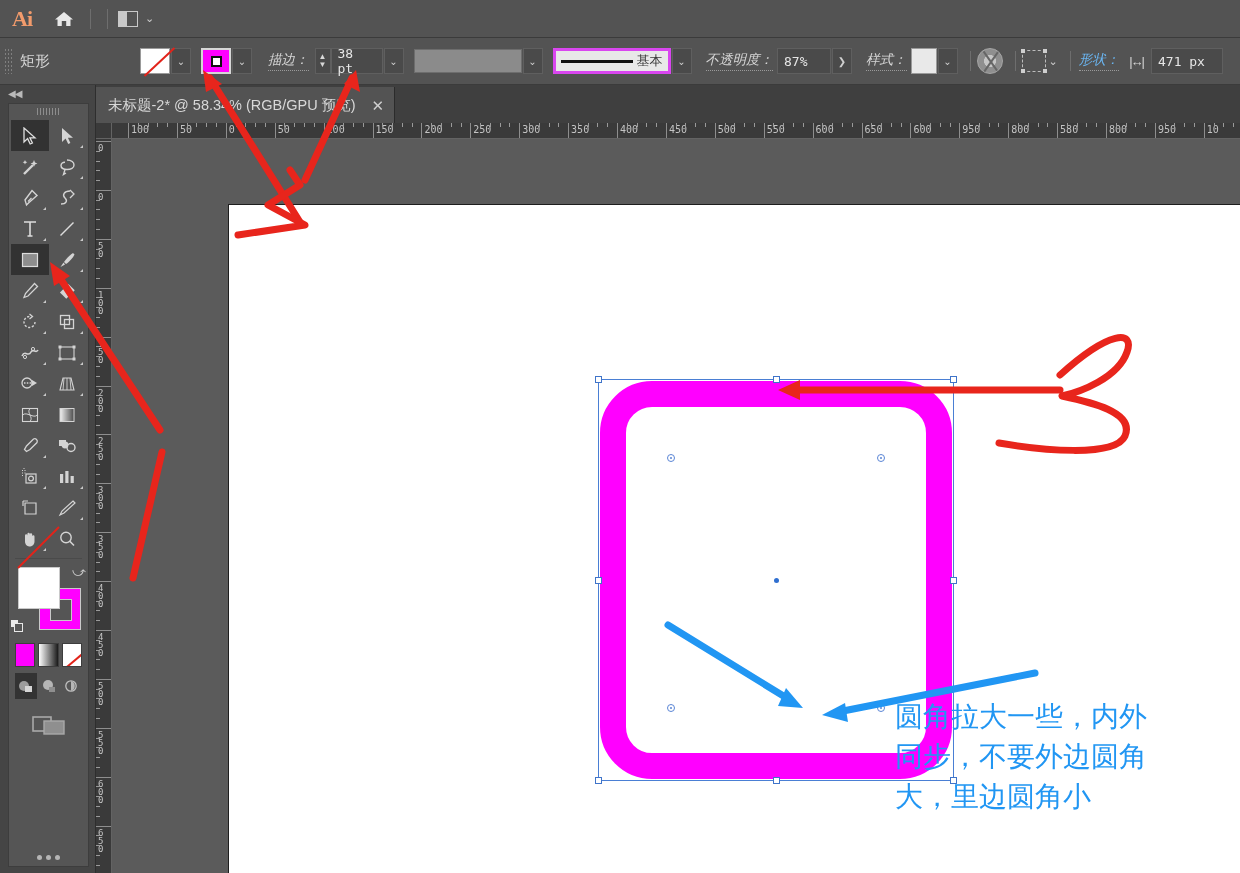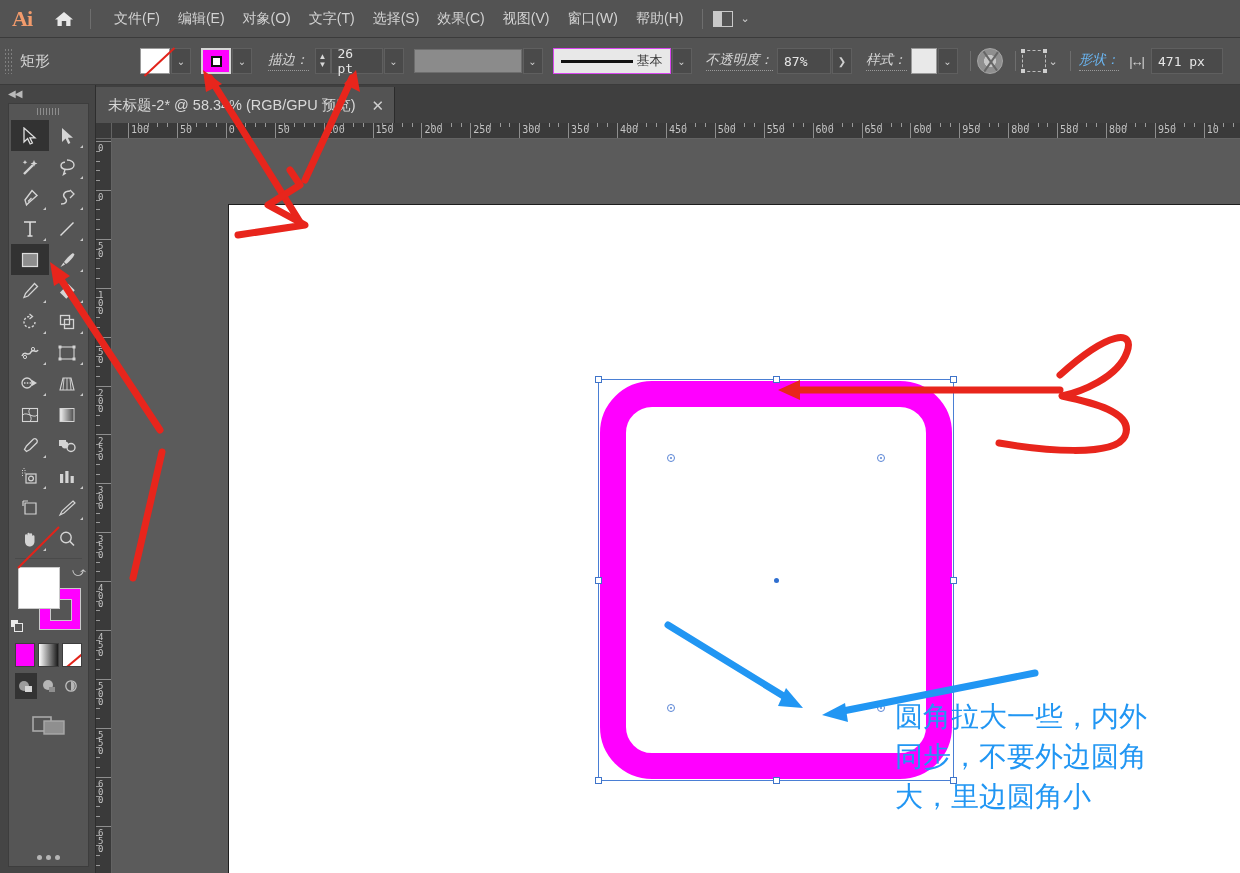--- a/index.html
+++ b/index.html
@@ -80,21 +80,21 @@
     display: flex; flex-direction: column; align-items: center; justify-content: center;
     color: #d8d8d8; font-size: 8px; line-height: 8px;
   }
   .field {
     height: 26px; background: #4a4a4a; border: 1px solid #5f5f5f; color: #e6e6e6;
     font-size: 13px; display: flex; align-items: center; padding: 0 6px;
     font-family: "DejaVu Sans Mono", monospace;
   }
   .wide-empty { width: 108px; height: 24px; background: #8b8b8b; border: 1px solid #6d6d6d; }
   .profile-box {
-    width: 118px; height: 26px; background: #e8e8e8; border: 1px solid #d946ef;
+    width: 118px; height: 26px; background: #e8e8e8; border: 3px solid #d946ef;
     display: flex; align-items: center; justify-content: center; gap: 4px; padding: 0 4px;
   }
   .profile-line { width: 72px; height: 3px; background: #111; }
   .profile-txt { color: #3a3a3a; font-size: 13px; }
   .style-box {
     width: 26px; height: 26px; background: #e9e9e9; border: 1px solid #9a9a9a;
   }
   .round-icon {
     width: 26px; height: 26px; border-radius: 50%;
     background: radial-gradient(circle at 50% 50%, #c6c6c6 0 35%, #8f8f8f 36% 100%);
@@ -280,31 +280,20 @@
 <div id="app">
 
   <div class="menubar">
     <div class="ai-logo">Ai</div>
     <div class="home-btn">
       <svg width="20" height="18" viewBox="0 0 20 18">
         <path d="M10 2 L19 9.5 L16.5 9.5 L16.5 16 L12.2 16 L12.2 11 L7.8 11 L7.8 16 L3.5 16 L3.5 9.5 L1 9.5 Z" fill="#e8e8e8"></path>
       </svg>
     </div>
     <div class="vsep"></div>
-    <div class="menu-items">
-      <div class="menu-item">文件(F)</div>
-      <div class="menu-item">编辑(E)</div>
-      <div class="menu-item">对象(O)</div>
-      <div class="menu-item">文字(T)</div>
-      <div class="menu-item">选择(S)</div>
-      <div class="menu-item">效果(C)</div>
-      <div class="menu-item">视图(V)</div>
-      <div class="menu-item">窗口(W)</div>
-      <div class="menu-item">帮助(H)</div>
-    </div>
     <div class="vsep" style="margin-left:10px;"></div>
     <div style="display:flex;align-items:center;gap:7px;margin-left:4px;">
       <span class="ws-icon">
           <i></i>
           <i></i>
           <i></i>
         </span>
       <span class="caret">⌄</span>
     </div>
   </div>
@@ -323,21 +312,21 @@
         </div>
       <div class="dd-btn">⌄</div>
     </div>
 
     <div class="cb-label-s dotted" style="margin-left:14px;">描边：</div>
     <div style="display:flex;align-items:center;margin-left:6px;">
       <div class="stepper">
         <span>▲</span>
         <span>▼</span>
       </div>
-      <div class="field" style="width:52px;">26 pt</div>
+      <div class="field" style="width:52px;">38 pt</div>
       <div class="dd-btn">⌄</div>
     </div>
 
     <div style="display:flex;align-items:center;margin-left:10px;">
       <div class="wide-empty"></div>
       <div class="dd-btn">⌄</div>
     </div>
 
     <div style="display:flex;align-items:center;margin-left:10px;">
       <div class="profile-box">

